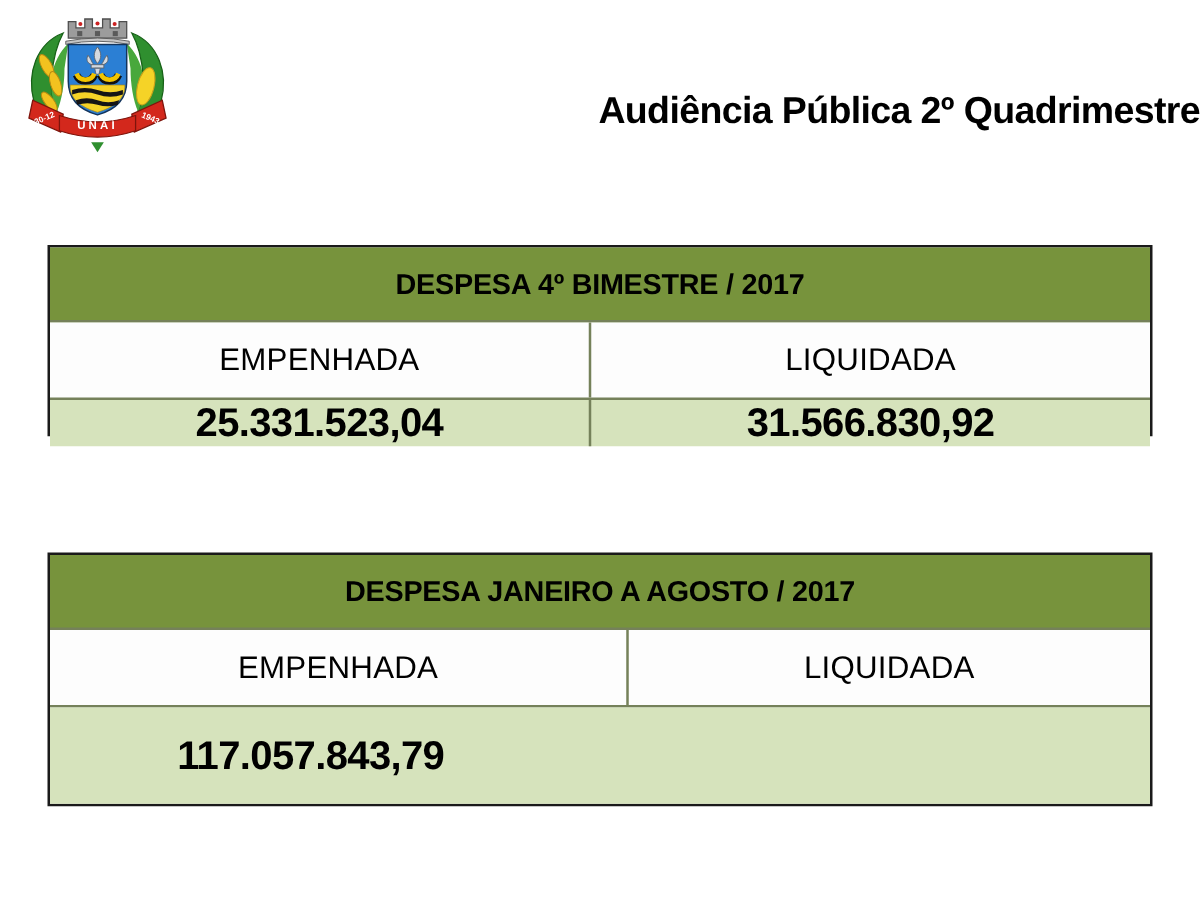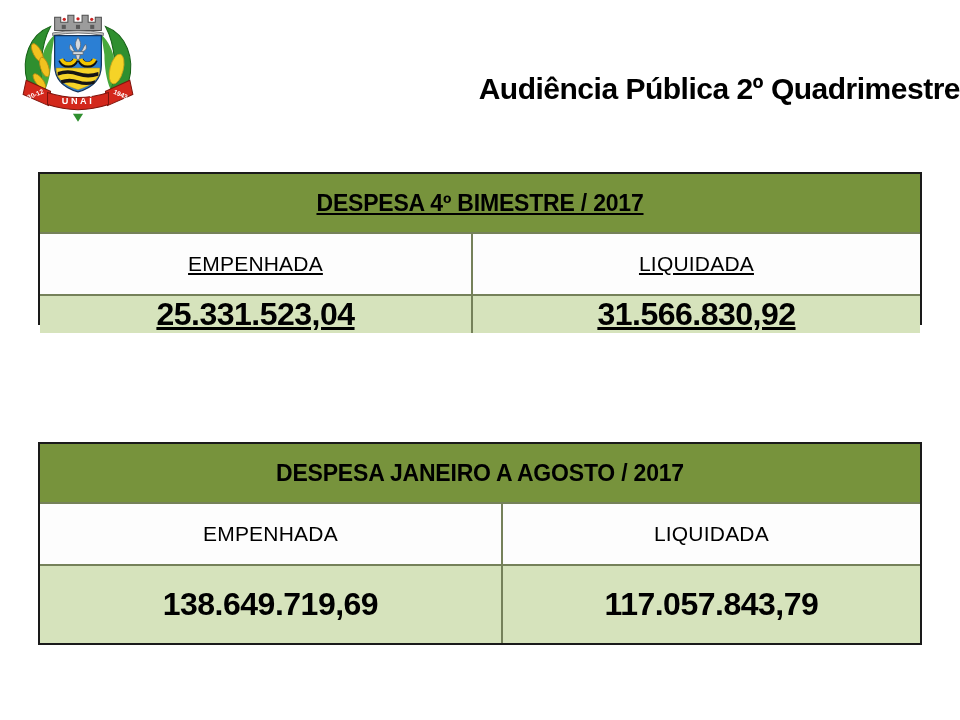--- a/index.html
+++ b/index.html
@@ -34,21 +34,21 @@
   .ptable {
     position: absolute;
     left: 38px;
     width: 884px;
     box-sizing: border-box;
     border: 2px solid #1a1a1a;
     display: flex;
     flex-direction: column;
     background: #fff;
   }
-  #table1 { top: 172px; height: 153px; text-decoration: underline; }
+  #table1 { top: 196px; height: 153px; }
   #table2 { top: 418px; height: 203px; margin-top: 24px; }
 
   .t-header {
     flex: 0 0 58px;
     background: var(--header-green, #77933C);
     border-bottom: 2px solid var(--border-inner, #75815A);
     display: flex; align-items: center; justify-content: center;
     font-weight: bold;
     font-size: 23px;
     letter-spacing: -0.2px;
@@ -66,21 +66,21 @@
   }
   .cell {
     display: flex; align-items: center; justify-content: center;
     box-sizing: border-box;
   }
   .col-a { border-right: 2px solid var(--border-inner, #75815A); }
   #table1 .col-a { width: 49.2%; }
   #table1 .col-b { width: 50.8%; }
   #table2 .col-a { width: 52.6%; }
   #table2 .col-b { width: 47.4%; }
-  .col-label { font-size: 21px; letter-spacing: 0.2px; }
+  .col-label { font-size: 25px; letter-spacing: 0.2px; }
   .val { font-size: 32px; font-weight: bold; letter-spacing: -0.5px; }
 </style>
 </head>
 <body>
 
 <div class="slide">
 
   <div class="logo">
     <svg viewBox="0 0 126 118" width="128" height="120" aria-hidden="true">
 
@@ -148,18 +148,17 @@
     </div>
   </div>
 
   <div class="ptable" id="table2">
     <div class="t-header">DESPESA JANEIRO A AGOSTO / 2017</div>
     <div class="t-cols">
       <div class="cell col-a col-label">EMPENHADA</div>
       <div class="cell col-b col-label">LIQUIDADA</div>
     </div>
     <div class="t-vals">
-      <div class="cell col-a val">138.649.719,69</div>
       <div class="cell col-b val">117.057.843,79</div>
     </div>
   </div>
 
 </div>
 
 </body></html>

